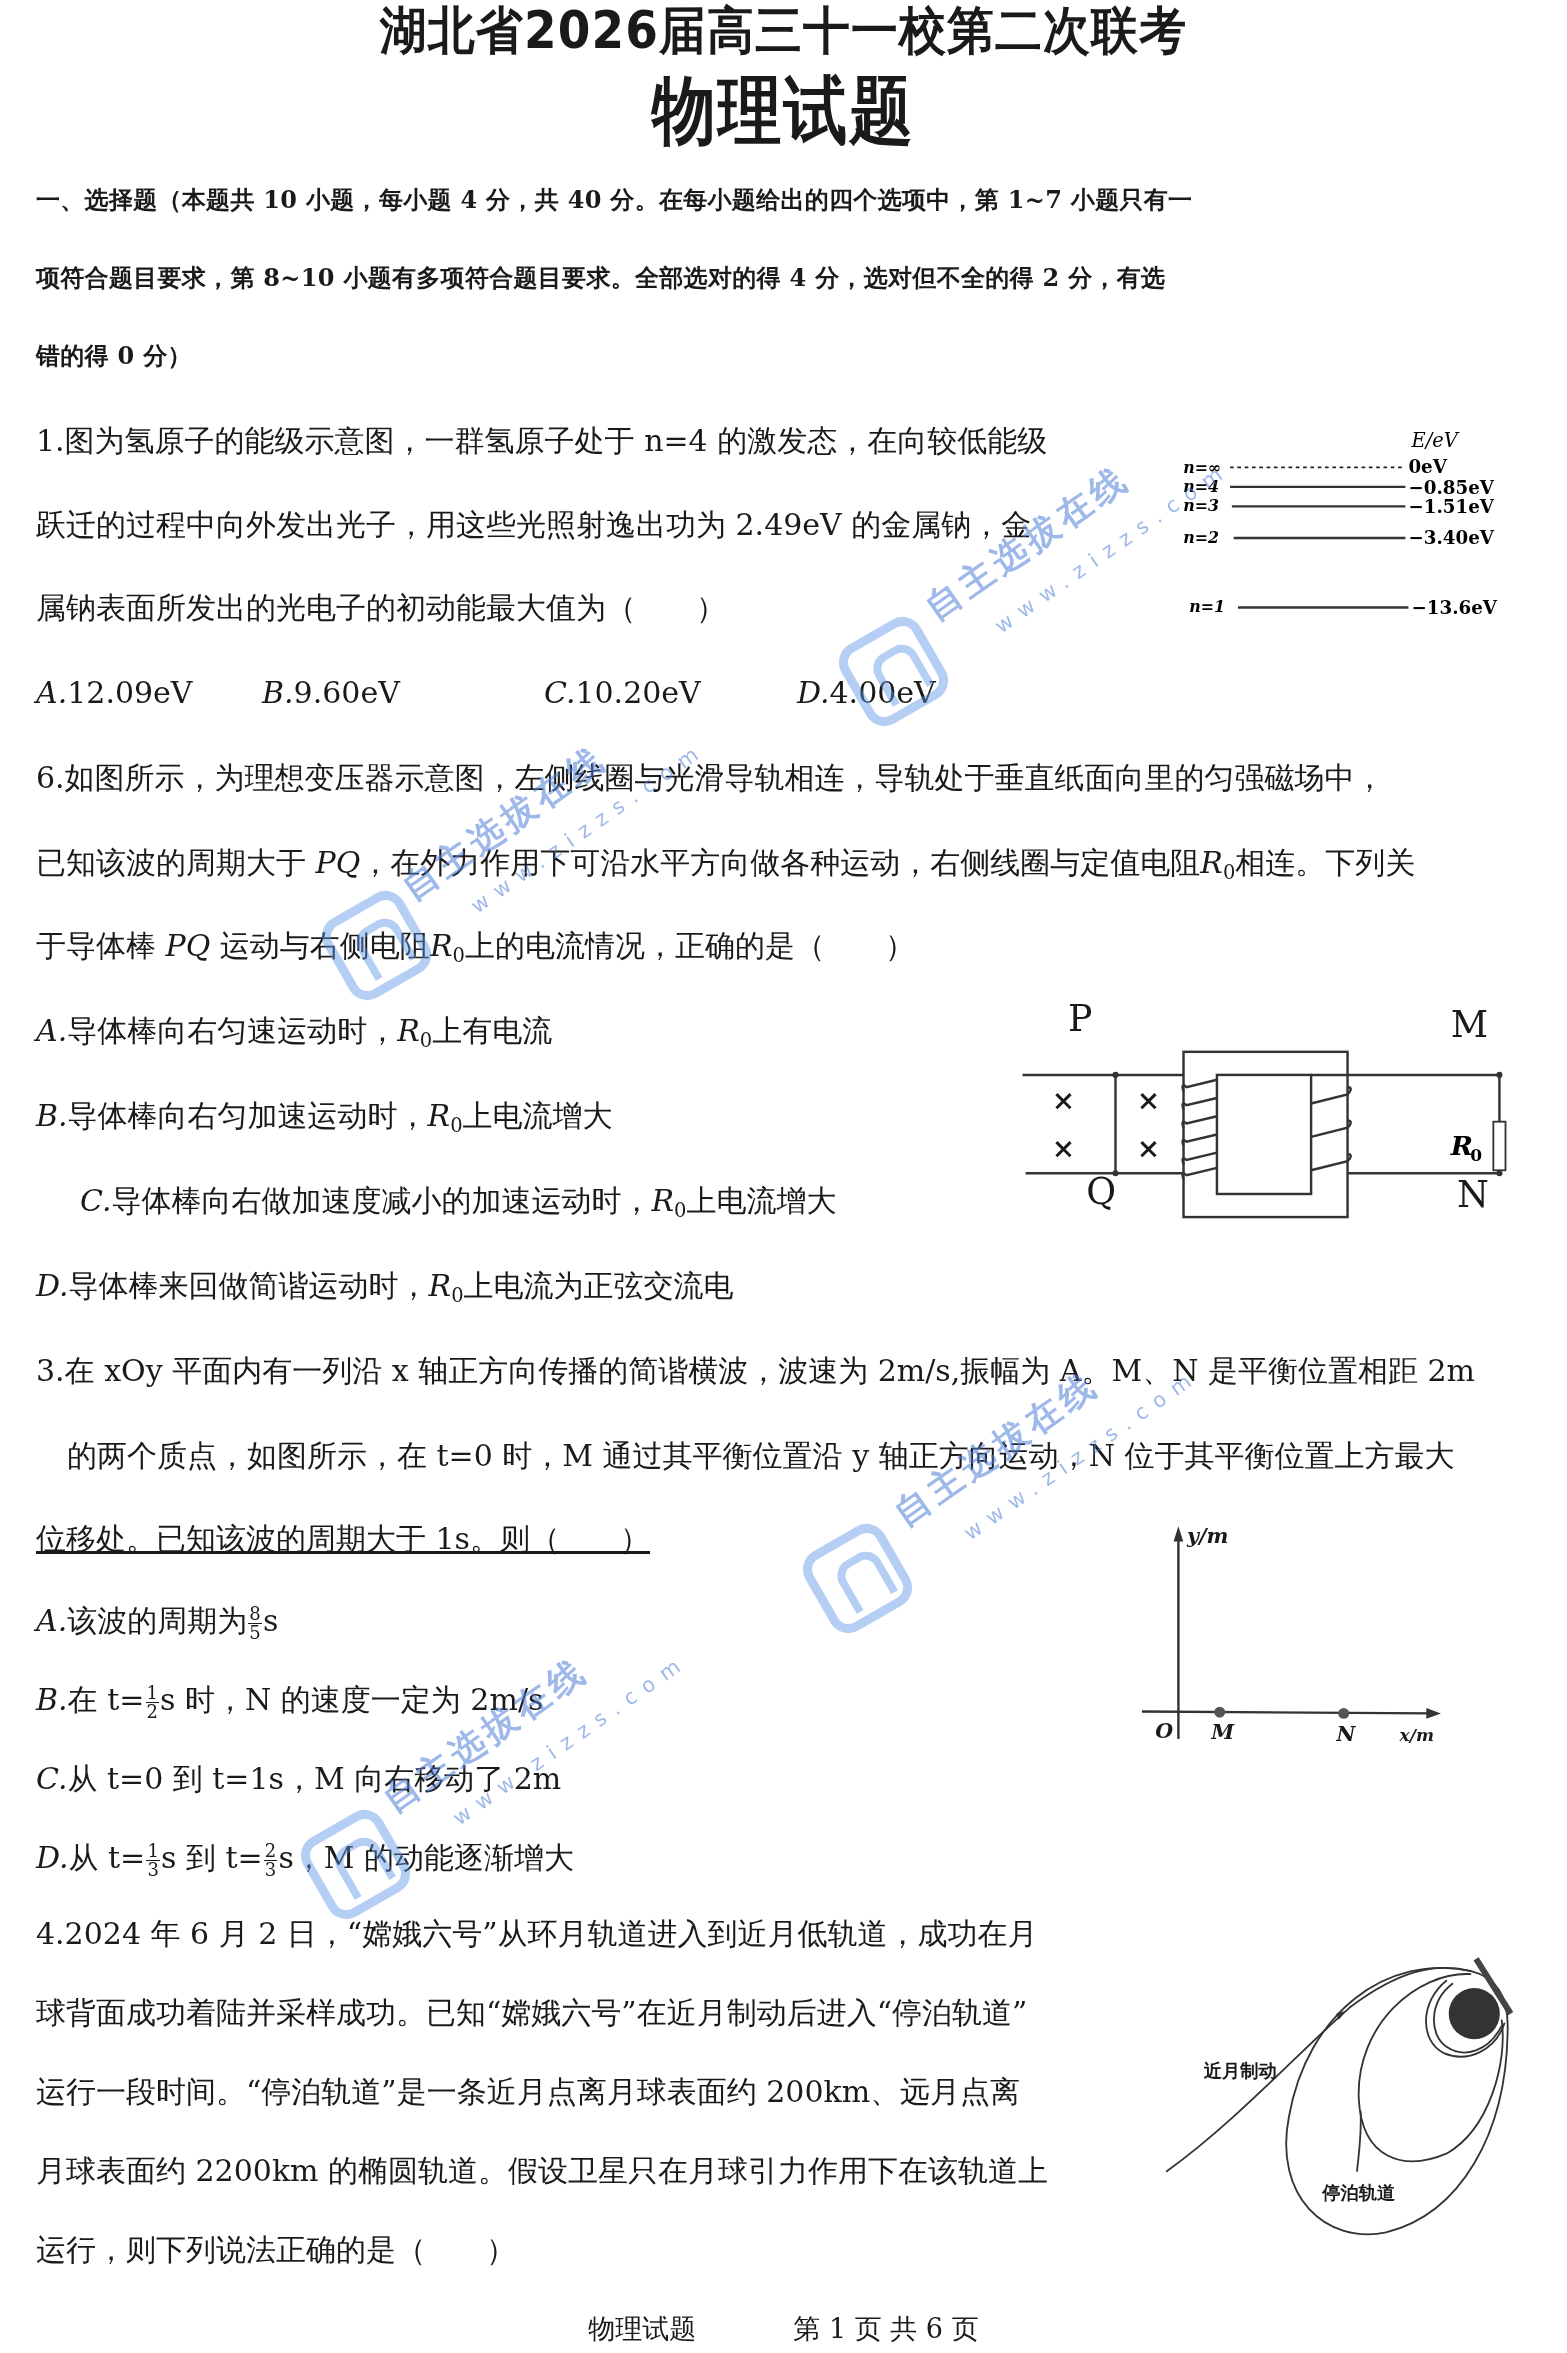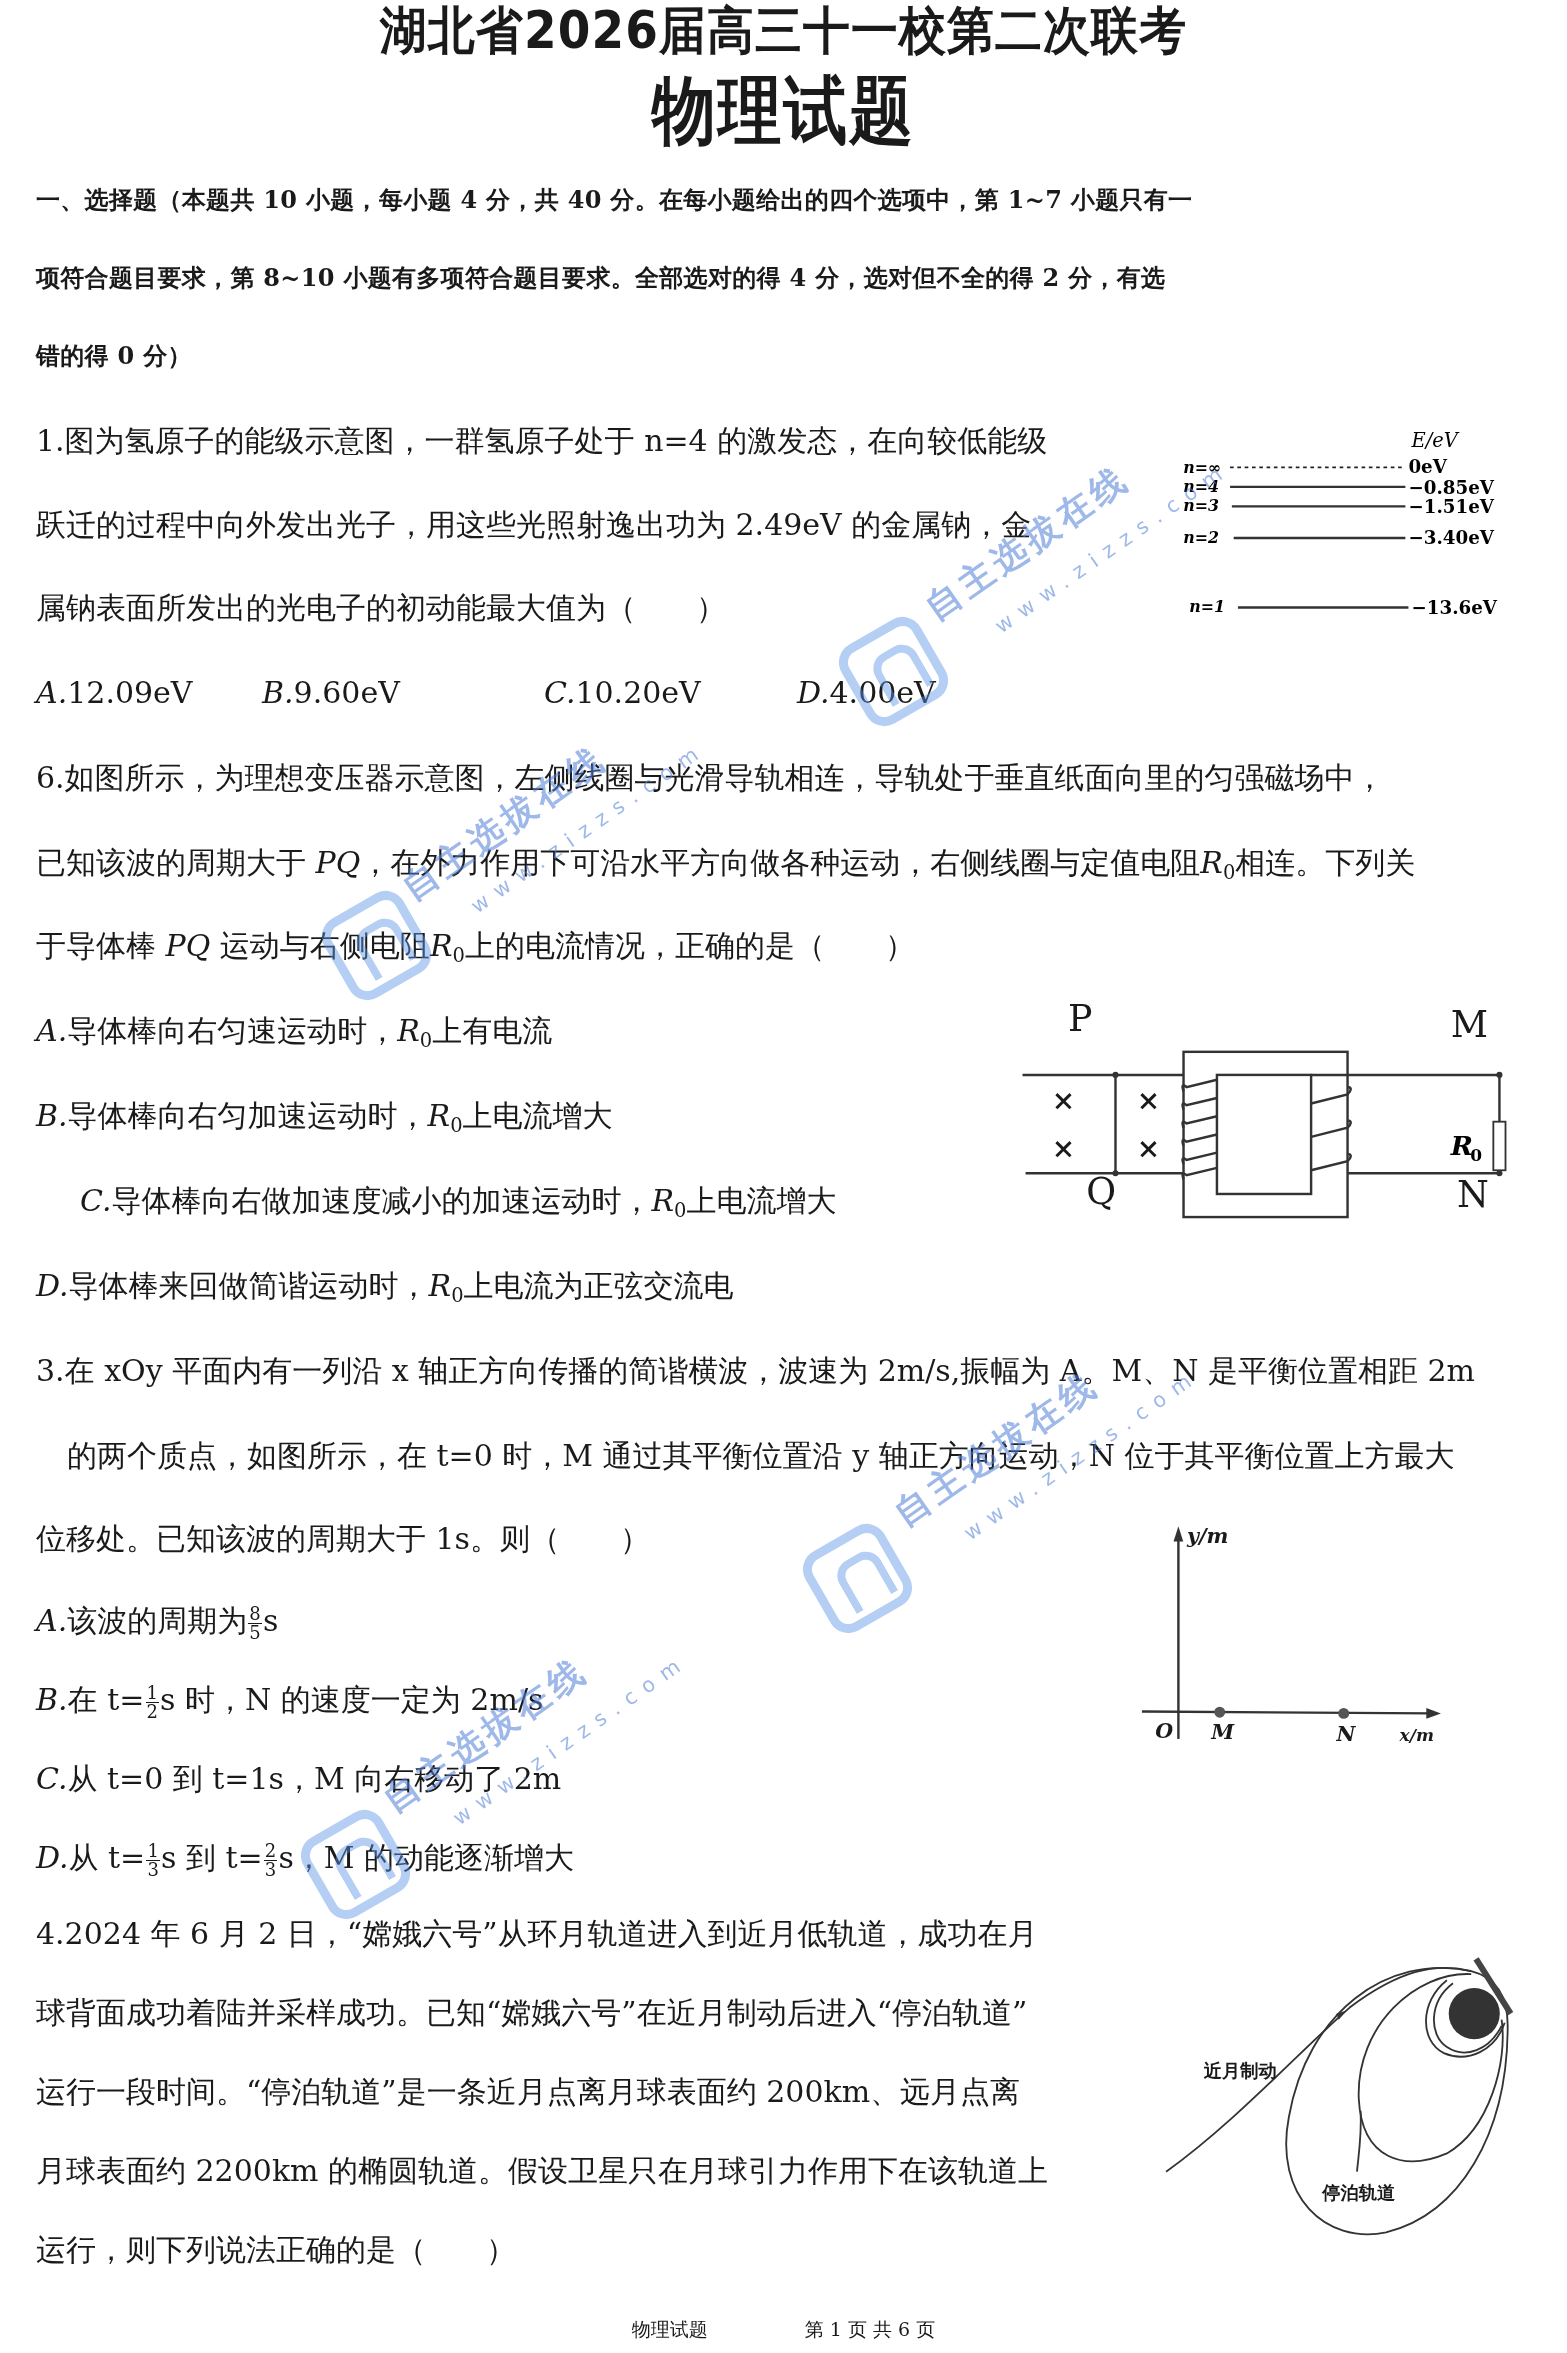--- a/index.html
+++ b/index.html
@@ -12,21 +12,21 @@
             font-weight:bold; font-size:74px; letter-spacing:2.4px; line-height:85px; transform:scaleX(0.86); }
   .line { left:36px; font-size:30px; line-height:36px; white-space:nowrap; }
   .bold { font-weight:bold; }
   .sec { font-size:24px; letter-spacing:0.3px; }
   .it { font-style:italic; }
   sub.s { font-size:19.5px; vertical-align:-6px; }
   .frac { display:inline-flex; flex-direction:column; align-items:center; vertical-align:middle;
           font-size:18px; line-height:18px; margin:0 1.2px; }
   .frac .bar { border-top:1.8px solid #1a1a1a; width:13.4px; height:0; }
   .opt { font-size:30px; line-height:36px; white-space:nowrap; }
-  .footer { top:2311px; left:0; width:1567px; text-align:center; font-size:19px; line-height:36px; }
+  .footer { top:2311px; left:0; width:1567px; text-align:center; font-size:27px; line-height:36px; }
   .footer span { display:inline-block; }
   .wm { color:#4f7fd8; opacity:0.55; font-family:"DejaVu Sans",sans-serif; white-space:nowrap; pointer-events:none; }
   .wm-text { transform:rotate(-35deg); transform-origin:left bottom; font-size:35px; font-weight:bold; letter-spacing:4.9px; }
   .wm-url { transform:rotate(-35deg); transform-origin:left bottom; font-size:20.7px; letter-spacing:9.7px; }
   .wm-logo { width:91px; height:91px; border:9.7px solid #5d95e6; border-radius:20.7px; transform:rotate(-30deg);
              opacity:0.45; box-sizing:border-box; }
   .wm-logo::after { content:""; position:absolute; left:18px; top:14.6px; width:32px; height:44px;
              border:8.5px solid #5d95e6; border-bottom:none; border-radius:18px 18px 0 0; }
   svg text { font-family:"DejaVu Serif","Liberation Serif",serif; }
 </style>
@@ -153,21 +153,21 @@
     <circle cx="805" cy="148" r="5" fill="#333"></circle>
       <circle cx="805" cy="310" r="5" fill="#333"></circle>
     <text x="725" y="280" font-size="44" font-style="italic" font-weight="bold">R</text>
     <text x="757" y="290" font-size="28" font-weight="bold">0</text>
   </svg>
 </div>
 
 <div>
   <div class="abs line" style="top:1353px;">3.在 xOy 平面内有一列沿 x 轴正方向传播的简谐横波，波速为 2m/s,振幅为 A。M、N 是平衡位置相距 2m</div>
   <div class="abs line" style="top:1438px;margin-left:31px;">的两个质点，如图所示，在 t=0 时，M 通过其平衡位置沿 y 轴正方向运动，N 位于其平衡位置上方最大</div>
-  <div class="abs line" style="top:1521px;">位移处。已知该波的周期大于 1s。则（　　）</div>
+  <div class="abs line" style="top:1521px;text-decoration:underline;">位移处。已知该波的周期大于 1s。则（　　）</div>
 
   <div class="abs opt" style="top:1603px; left:36px;">
     <span class="it">A.</span><span>该波的周期为</span><span class="frac">
         <span>8</span>
         <span class="bar"></span>
         <span>5</span>
       </span><span>s</span>
   </div>
   <div class="abs opt" style="top:1682px; left:36px;">
     <span class="it">B.</span><span>在 t=</span><span class="frac">

